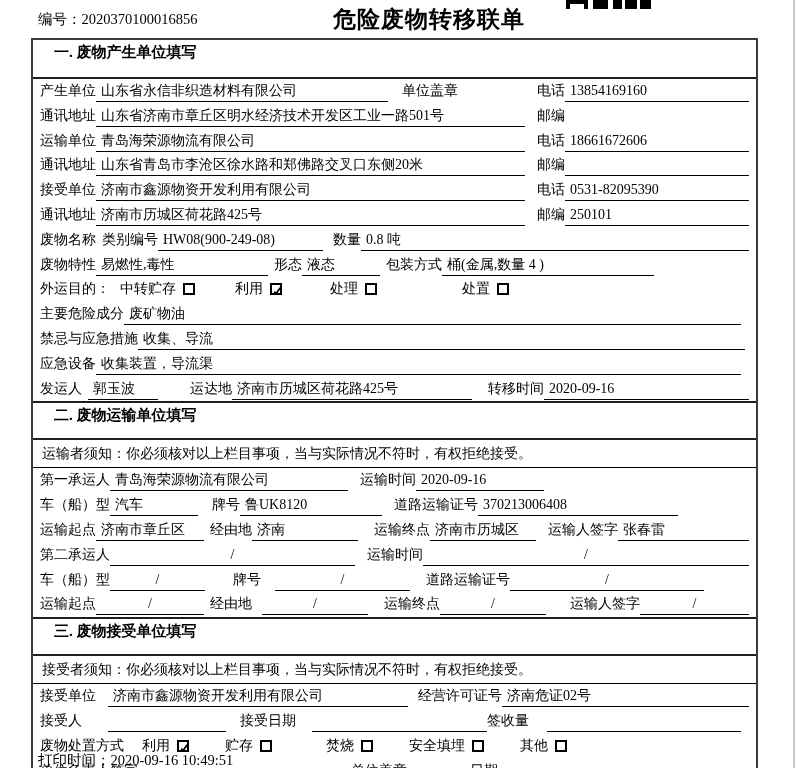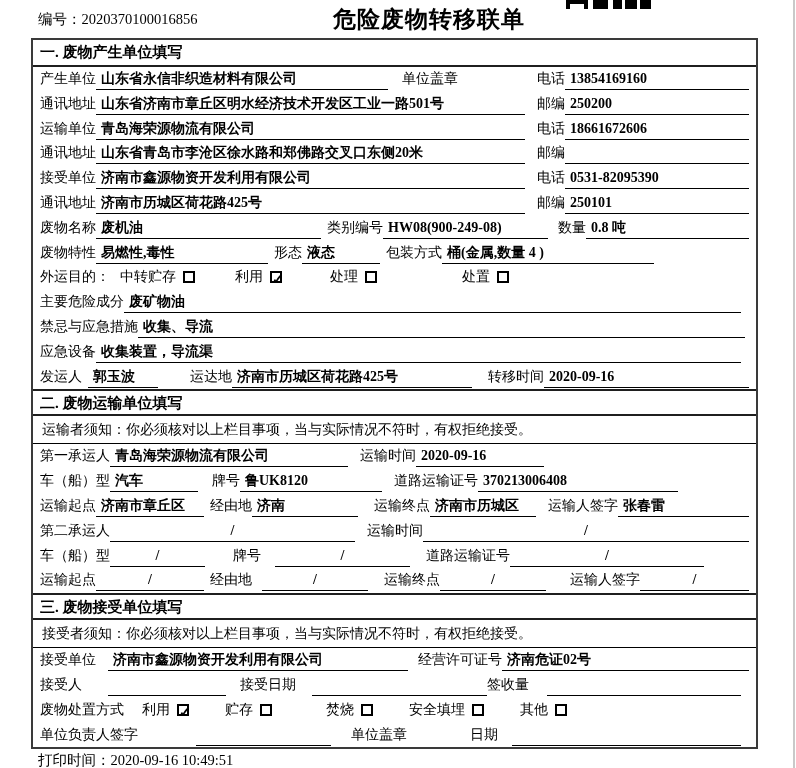--- a/index.html
+++ b/index.html
@@ -16,29 +16,29 @@
   .serial { position:absolute; left:38px; top:10px; font-size:14.5px; white-space:nowrap; }
   .doc-title { position:absolute; left:333px; top:4px; font-size:23px; font-weight:bold; letter-spacing:1px; white-space:nowrap; }
   .fragment { position:absolute; left:566px; top:0; height:9px; display:flex; gap:5px; overflow:hidden; }
   .fragment .f1 { width:22px; height:18px; border:4px solid #000; }
   .fragment .f2 { width:15px; height:18px; background:#000; }
   .fragment .f3 { width:38px; height:18px;
     background:linear-gradient(90deg,#000 0 9px,#fff 9px 12px,#000 12px 24px,#fff 24px 27px,#000 27px 38px); }
 
   
   .form { position:absolute; left:31px; top:38px; width:727px; border:2px solid #3a3a3a; background:#fff; }
-  .hdr { height:27px; line-height:24px; font-weight:bold; font-size:15px; padding-left:7px;
+  .hdr { height:39px; line-height:24px; font-weight:bold; font-size:15px; padding-left:21px;
          border-bottom:2px solid #1f1f1f; white-space:nowrap; }
   .hdr.mid { border-top:2px solid #1f1f1f; }
   .notice { height:28px; line-height:27px; padding-left:9px; border-bottom:1px solid #000; white-space:nowrap; }
 
   .row { display:flex; height:24.8px; padding:0 7px; align-items:flex-start; }
   .lbl { line-height:24px; white-space:nowrap; flex:0 0 auto; }
   .val { line-height:21px; height:22px; border-bottom:1px solid #000;
-         white-space:nowrap; overflow:hidden; padding:0 5px; margin-top:1px;font-weight:bold; }
+         white-space:nowrap; overflow:hidden; padding:0 5px; margin-top:1px; }
   .val.c { text-align:center; }
   .grow { flex:1 1 auto; }
   .sp { flex:1 1 auto; }
   .rg { margin-left:auto; display:flex; flex:0 0 212px; }
   .rg .val { flex:1 1 auto; }
 
   .opt { display:flex; align-items:center; line-height:24px; white-space:nowrap; }
   .cb { width:12px; height:12px; border:2px solid #000; display:inline-block;
         margin-left:7px; position:relative; flex:0 0 auto; }
   .cb.checked::after { content:"\2713"; position:absolute; left:0px; top:-5px;
@@ -74,21 +74,20 @@
           <span class="lbl">电话</span>
         <span class="val">13854169160</span>
         </span>
     </div>
 
     <div class="row">
       <span class="lbl">通讯地址</span>
       <span class="val grow" style="margin-right:12px">山东省济南市章丘区明水经济技术开发区工业一路501号</span>
       <span class="rg">
           <span class="lbl">邮编</span>
-        <span class="val">250200</span>
         </span>
     </div>
 
     <div class="row">
       <span class="lbl">运输单位</span>
       <span class="val grow" style="margin-right:12px">青岛海荣源物流有限公司</span>
       <span class="rg">
           <span class="lbl">电话</span>
         <span class="val">18661672606</span>
         </span>
@@ -116,21 +115,20 @@
       <span class="lbl">通讯地址</span>
       <span class="val grow" style="margin-right:12px">济南市历城区荷花路425号</span>
       <span class="rg">
           <span class="lbl">邮编</span>
         <span class="val">250101</span>
         </span>
     </div>
 
     <div class="row">
       <span class="lbl">废物名称</span>
-      <span class="val" style="flex:0 0 225px">废机油</span>
       <span class="lbl" style="margin-left:6px">类别编号</span>
       <span class="val" style="flex:0 0 165px">HW08(900-249-08)</span>
       <span class="lbl" style="margin-left:10px">数量</span>
       <span class="val grow">0.8 吨</span>
     </div>
 
     <div class="row">
       <span class="lbl">废物特性</span>
       <span class="val" style="flex:0 0 172px">易燃性,毒性</span>
       <span class="lbl" style="margin-left:6px">形态</span>

